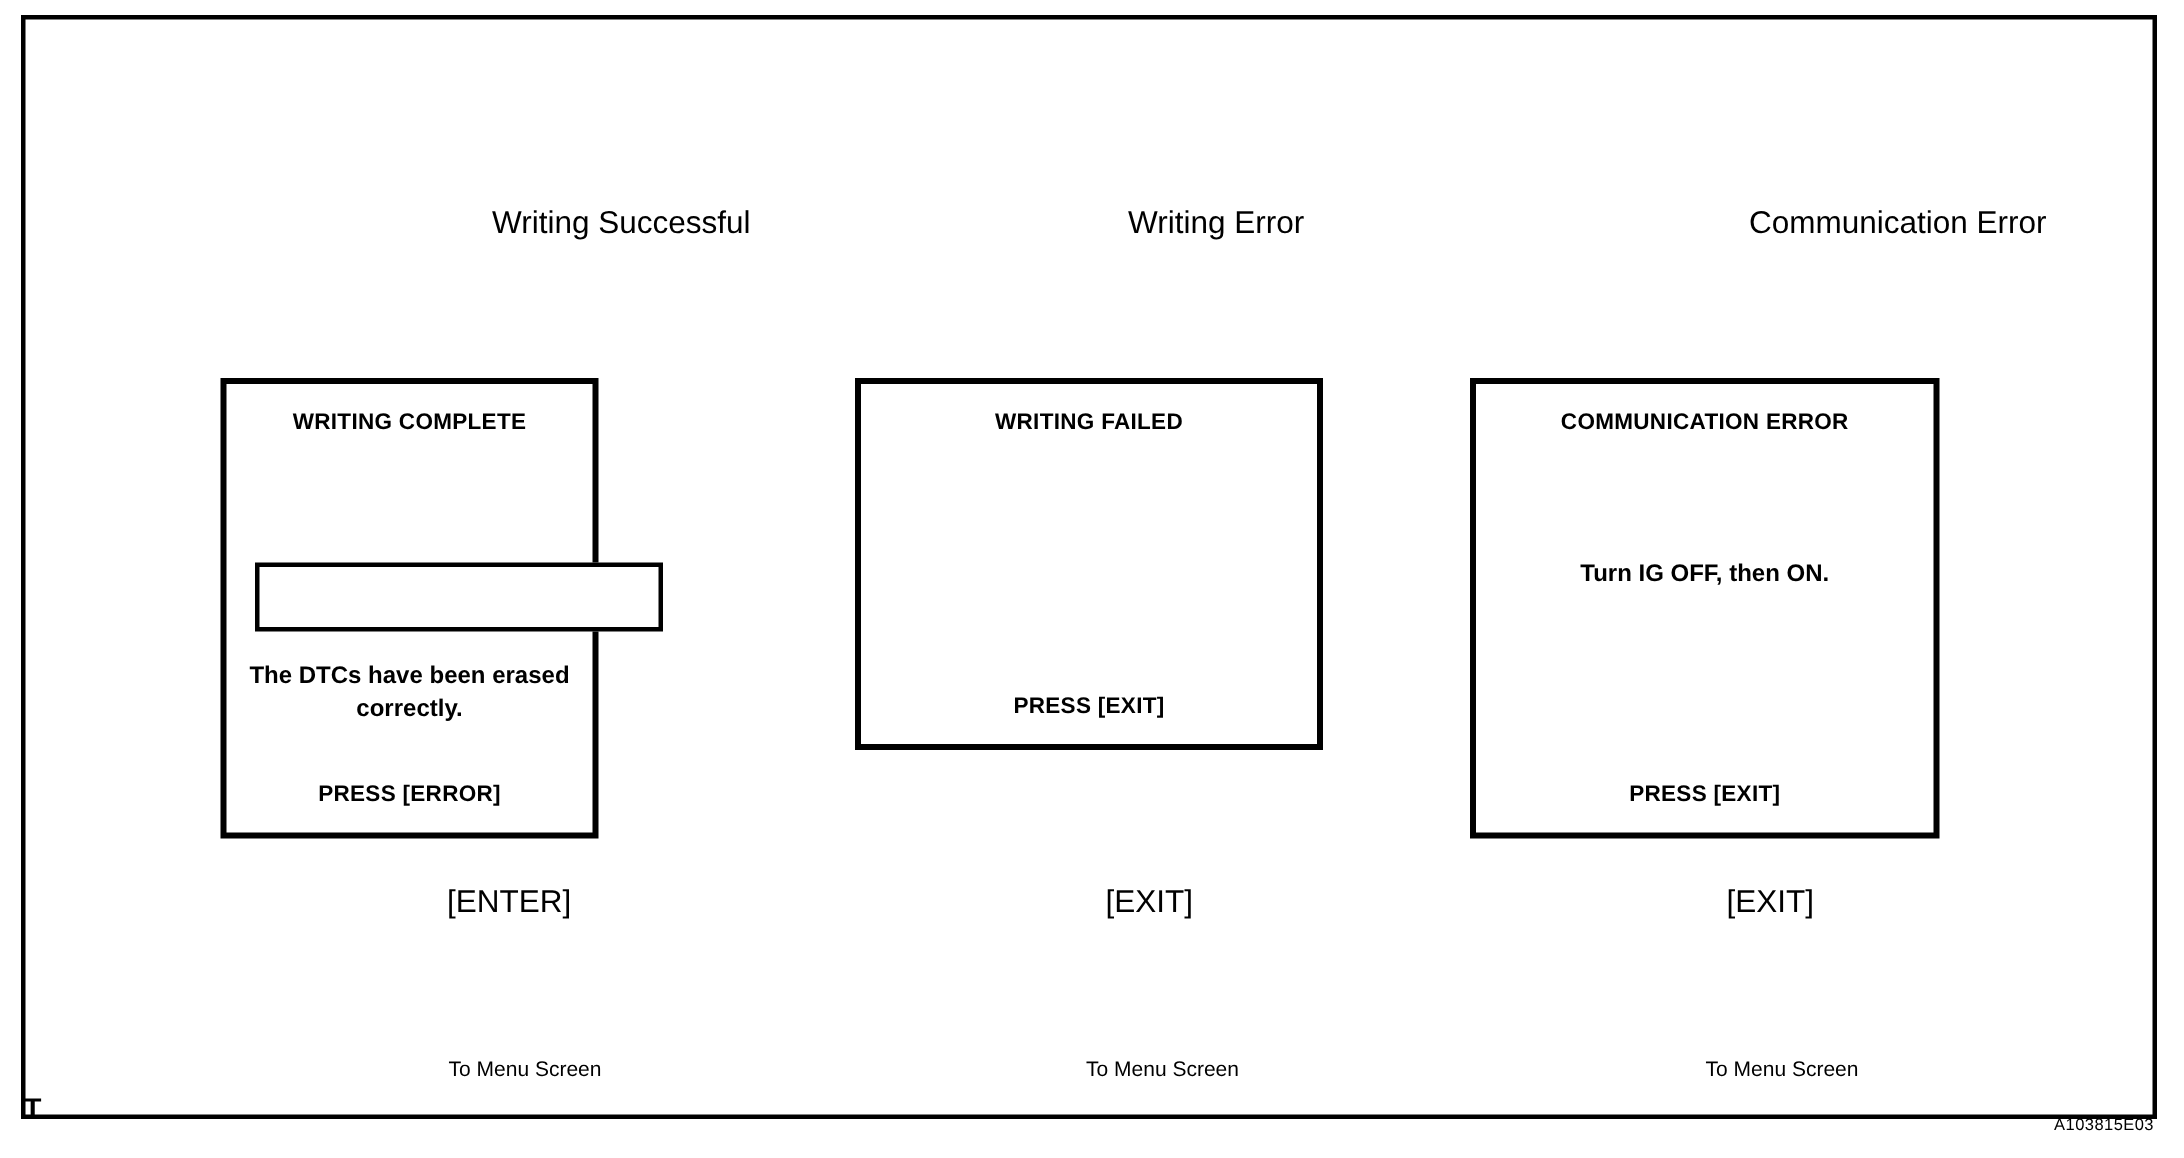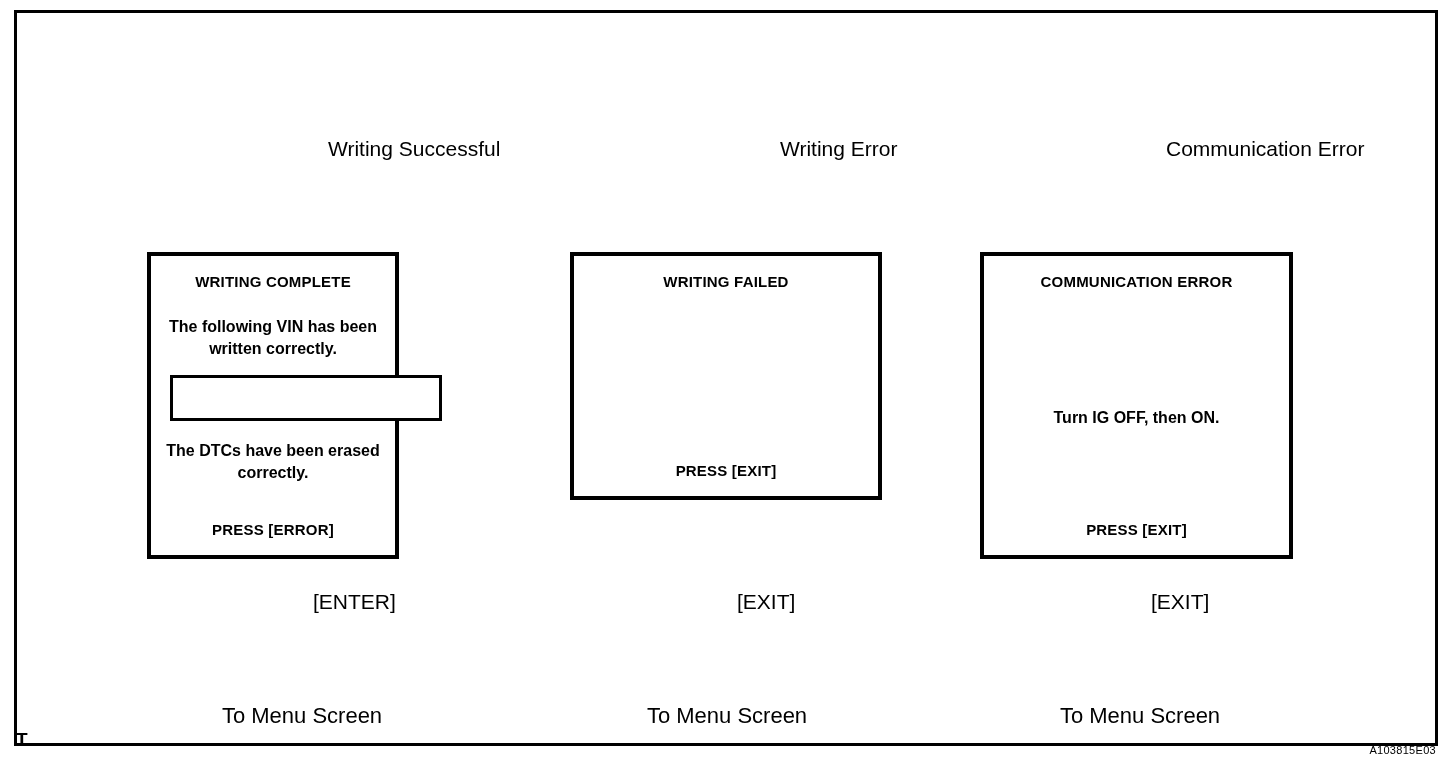--- a/index.html
+++ b/index.html
@@ -108,46 +108,47 @@
     top: 119px;
     width: 272px;
     height: 46px;
     border: 3px solid #000000;
     box-sizing: border-box;
     background: #ffffff;
   }
   #wc-line2 { top: 184px; }
   
   #wf-body { top: 116px; }
-  #ce-body { top: 116px; margin-top: 35px; }
+  #ce-body { top: 116px; }
 
   
   .branch-label {
     position: absolute;
     font-size: 21px;
     font-family: "Liberation Sans", sans-serif;
     white-space: nowrap;
     line-height: 1;
     margin-left: 16px;
   }
   .key-label {
     position: absolute;
     font-size: 21px;
     font-family: "Liberation Sans", sans-serif;
     white-space: nowrap;
     line-height: 1;
   }
   .dest-label {
     position: absolute;
-    font-size: 22px;
+    font-size: 14px;
     font-family: "Liberation Sans", sans-serif;
     white-space: nowrap;
     line-height: 1;
     text-align: left;
     transform: translateX(-50%);
+    margin-left: 48px;
   }
 </style>
 </head>
 <body>
 
 <div id="page">
 
   <svg id="linework" viewBox="0 0 1456 772" width="1456" height="772" xmlns="http://www.w3.org/2000/svg">
     <defs>
       <marker id="arrowhead" markerWidth="14" markerHeight="14" refX="1.2" refY="5" orient="auto" markerUnits="strokeWidth">
@@ -167,44 +168,43 @@
 
     <line x1="302" y1="561" x2="302" y2="678" stroke="#000000" stroke-width="4" marker-end="url(#arrowhead)"></line>
     <line x1="725" y1="561" x2="725" y2="678" stroke="#000000" stroke-width="4" marker-end="url(#arrowhead)"></line>
     <line x1="1139" y1="561" x2="1139" y2="678" stroke="#000000" stroke-width="4" marker-end="url(#arrowhead)"></line>
   </svg>
 
   <div id="figure-frame"></div>
 
   <div class="branch-label" style="left:312px; top:138px;">Writing Successful</div>
 
-  <div class="branch-label" style="left:764px; top:138px;">Writing Error</div>
+  <div class="branch-label" style="left:736px; top:138px;">Writing Error</div>
 
   <div class="branch-label" style="left:1150px; top:138px;">Communication Error</div>
 
   <div class="screen-box" id="box-writing-complete">
     <div class="screen-title">WRITING COMPLETE</div>
-    <div class="screen-body" id="wc-line1">The following VIN has been written correctly.</div>
     <div id="vin-field"></div>
     <div class="screen-body" id="wc-line2">The DTCs have been erased correctly.</div>
     <div class="screen-footer">PRESS [ERROR]</div>
   </div>
 
   <div class="screen-box" id="box-writing-failed">
     <div class="screen-title">WRITING  FAILED</div>
     <div class="screen-footer">PRESS [EXIT]</div>
   </div>
 
   <div class="screen-box" id="box-comm-error">
     <div class="screen-title">COMMUNICATION ERROR</div>
     <div class="screen-body" id="ce-body">Turn IG OFF, then ON.</div>
     <div class="screen-footer">PRESS [EXIT]</div>
   </div>
 
-  <div class="key-label" style="left:313px; top:591px;">[ENTER]</div>
+  <div class="key-label" style="left:298px; top:591px;">[ENTER]</div>
   <div class="key-label" style="left:737px; top:591px;">[EXIT]</div>
   <div class="key-label" style="left:1151px; top:591px;">[EXIT]</div>
 
   <div class="dest-label" style="left:302px; top:705px;">To Menu Screen</div>
   <div class="dest-label" style="left:727px; top:705px;">To Menu Screen</div>
   <div class="dest-label" style="left:1140px; top:705px;">To Menu Screen</div>
 
   <div id="figure-id">A103815E03</div>
   <div id="sheet-marker">T</div>
 

